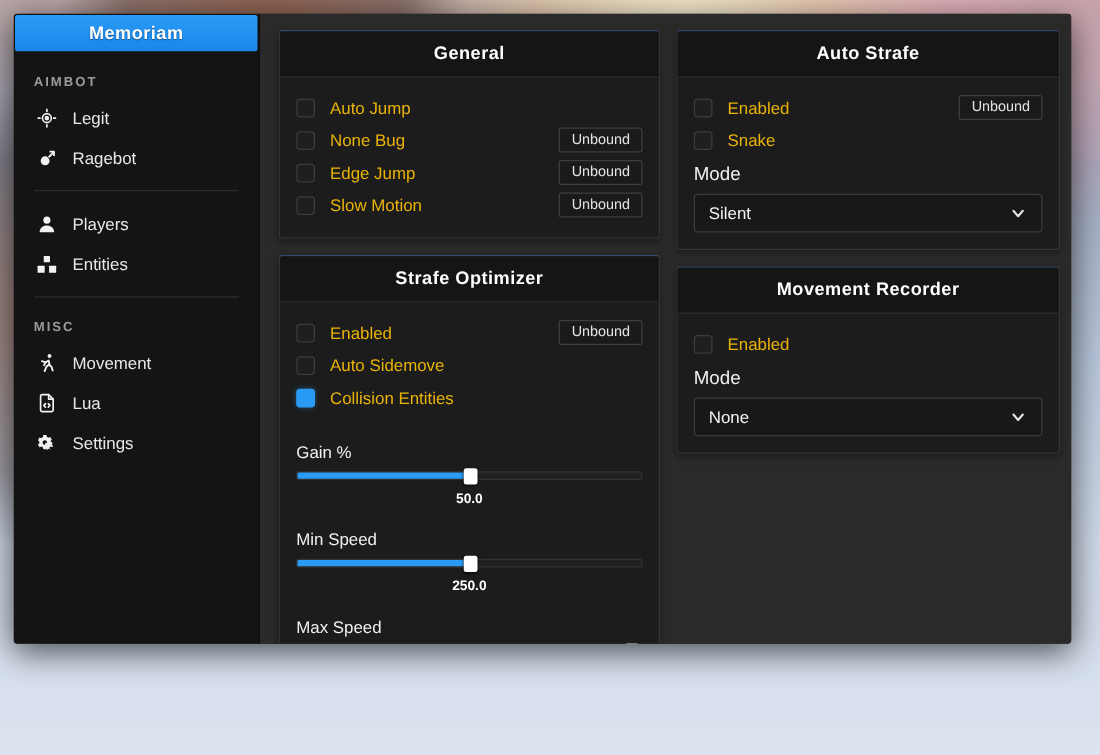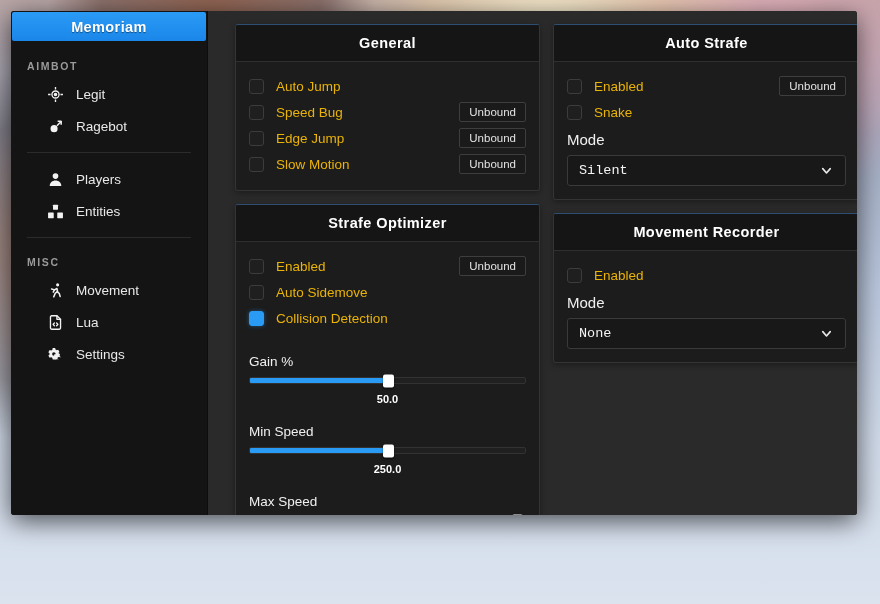--- a/index.html
+++ b/index.html
@@ -73,21 +73,21 @@
     font-weight: bold;
     letter-spacing: 1.6px;
     padding: 8px 0 6px 16px;
   }
 
   .nav-item {
     display: flex;
     align-items: center;
     gap: 12px;
     height: 32px;
-    padding-left: 36px;
+    padding-left: 18px;
     color: #e8e8e8;
     font-size: 13.5px;
     position: relative;
     cursor: pointer;
   }
   .nav-item .ico {
     width: 17px; height: 17px;
     display: flex; align-items: center; justify-content: center;
     color: #f2f2f2;
     flex: 0 0 17px;
@@ -106,21 +106,21 @@
   .nav-sep {
     height: 1px;
     background: #2b2b2b;
     margin: 10px 16px 0 16px;
   }
 
   
   #content {
     flex: 1;
     background: #2a2a2a;
-    padding: 13px 13px 13px 27px;
+    padding: 13px 13px 13px 15px;
     display: flex;
     gap: 13px;
     align-items: flex-start;
     overflow: hidden;
   }
   .column { display: flex; flex-direction: column; gap: 13px; }
   .col-left  { width: 305px; flex: 0 0 305px; }
   .col-right { width: 307px; flex: 0 0 307px; }
 
   
@@ -194,21 +194,20 @@
   }
   .dropdown {
     height: 31px;
     background: #181818;
     border: 1px solid #3a3a3a;
     border-radius: 3px;
     display: flex;
     align-items: center;
     padding: 0 11px;
     cursor: pointer;
-    font-family: Liberation Mono, monospace;
   }
   .dropdown-value {
     color: #f4f4f4;
     font-size: 13.5px;
     flex: 1;
   }
   .chev { color: #e8e8e8; display: flex; }
 
   
   .slider-block { margin-top: 23px; }
@@ -364,21 +363,21 @@
         </div>
         <div class="panel-body">
           <div>
               <div class="row">
                 <div class="cbox"></div>
                 <span class="row-label">Auto Jump</span>
                 <div class="spacer"></div>
               </div>
               <div class="row">
                 <div class="cbox"></div>
-                <span class="row-label">Speed Bug</span>
+                <span class="row-label">None Bug</span>
                 <div class="spacer"></div>
                 <div class="keybind">Unbound</div>
               </div>
               <div class="row">
                 <div class="cbox"></div>
                 <span class="row-label">Edge Jump</span>
                 <div class="spacer"></div>
                 <div class="keybind">Unbound</div>
               </div>
               <div class="row">
@@ -403,21 +402,21 @@
                 <div class="spacer"></div>
                 <div class="keybind">Unbound</div>
               </div>
               <div class="row">
                 <div class="cbox"></div>
                 <span class="row-label">Auto Sidemove</span>
                 <div class="spacer"></div>
               </div>
               <div class="row">
                 <div class="cbox on"></div>
-                <span class="row-label">Collision Detection</span>
+                <span class="row-label">Collision Entities</span>
                 <div class="spacer"></div>
               </div>
             </div>
           <div>
               <div class="slider-block">
                 <div class="slider-label">Gain %</div>
                 <div class="track">
                   <div class="fill" style="width: 50%;"></div>
                   <div class="knob" style="left: 50%;"></div>
                 </div>

